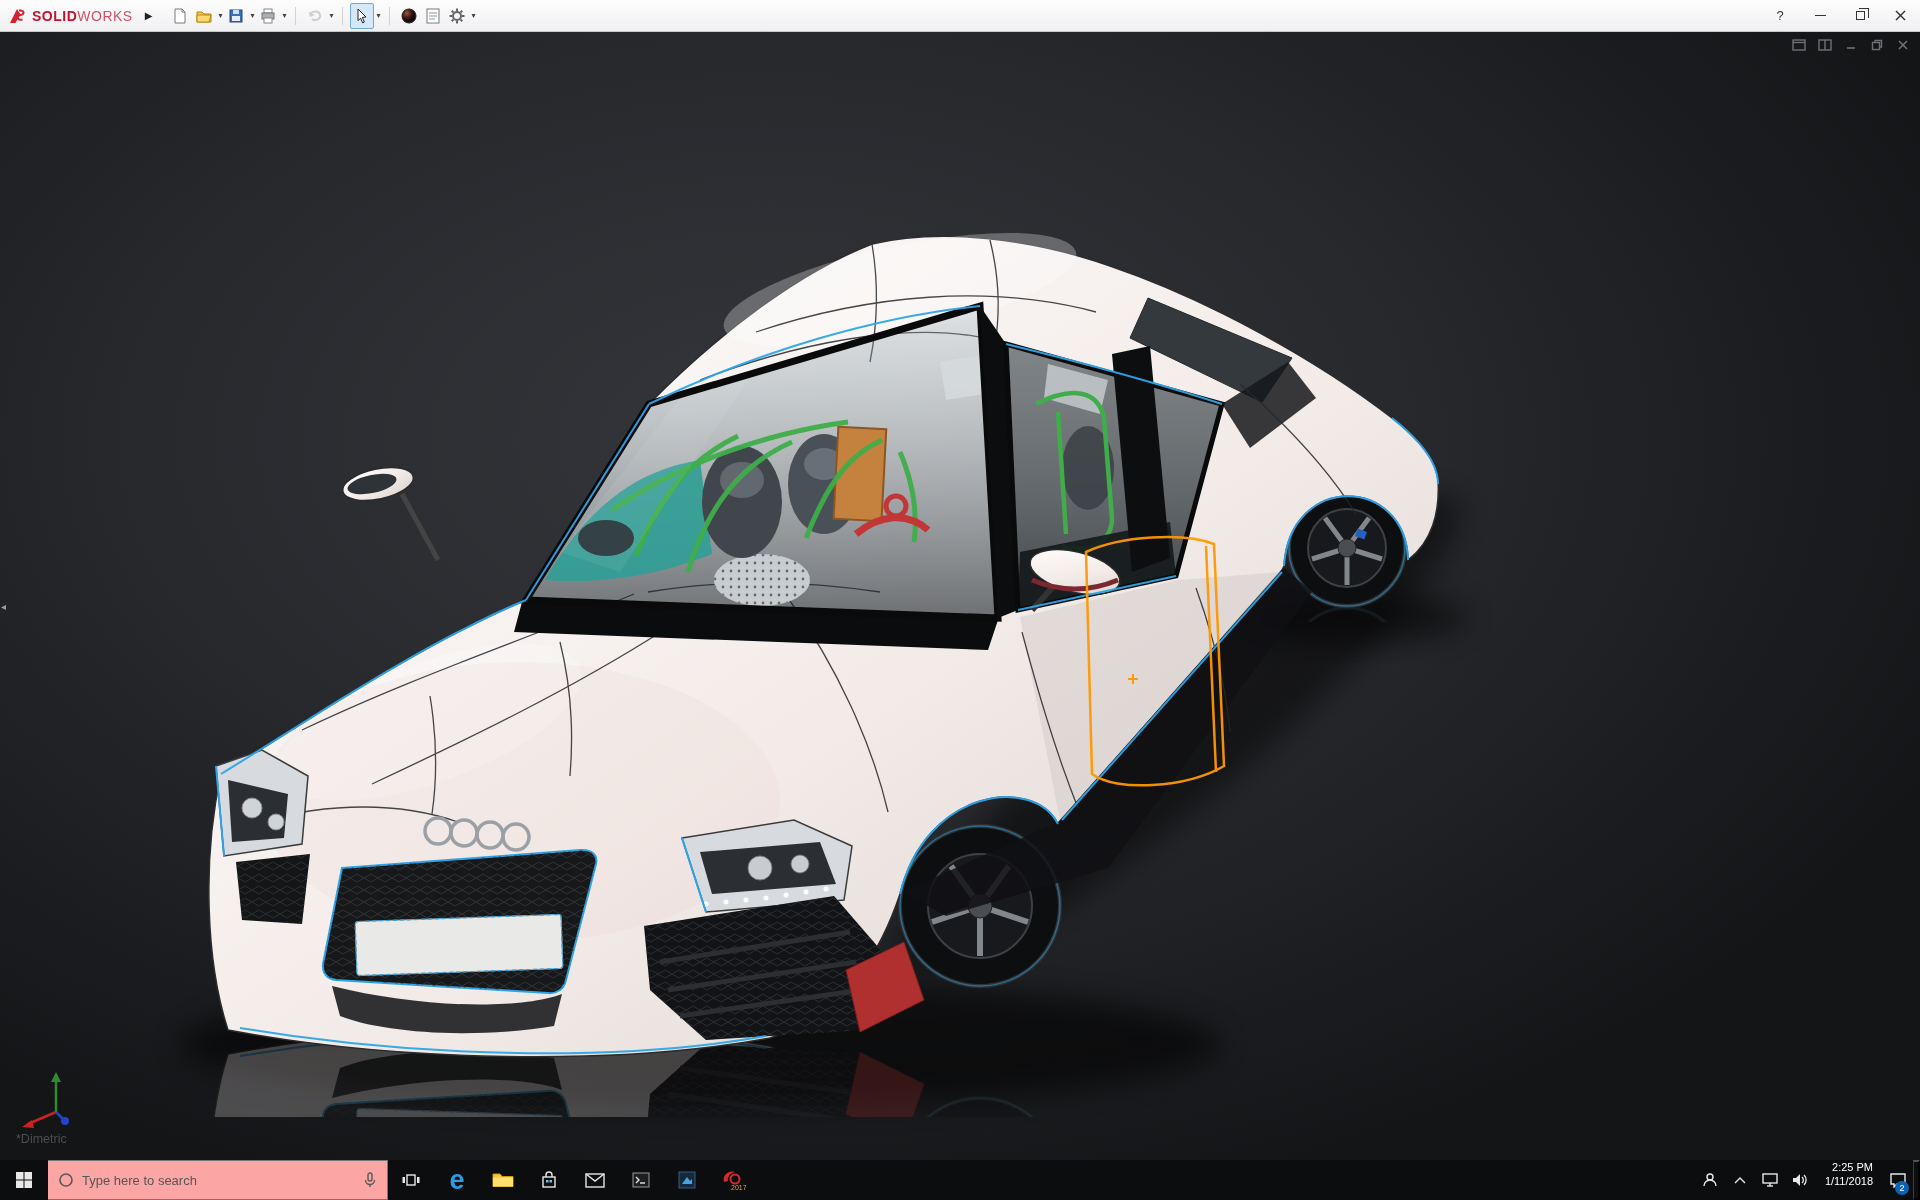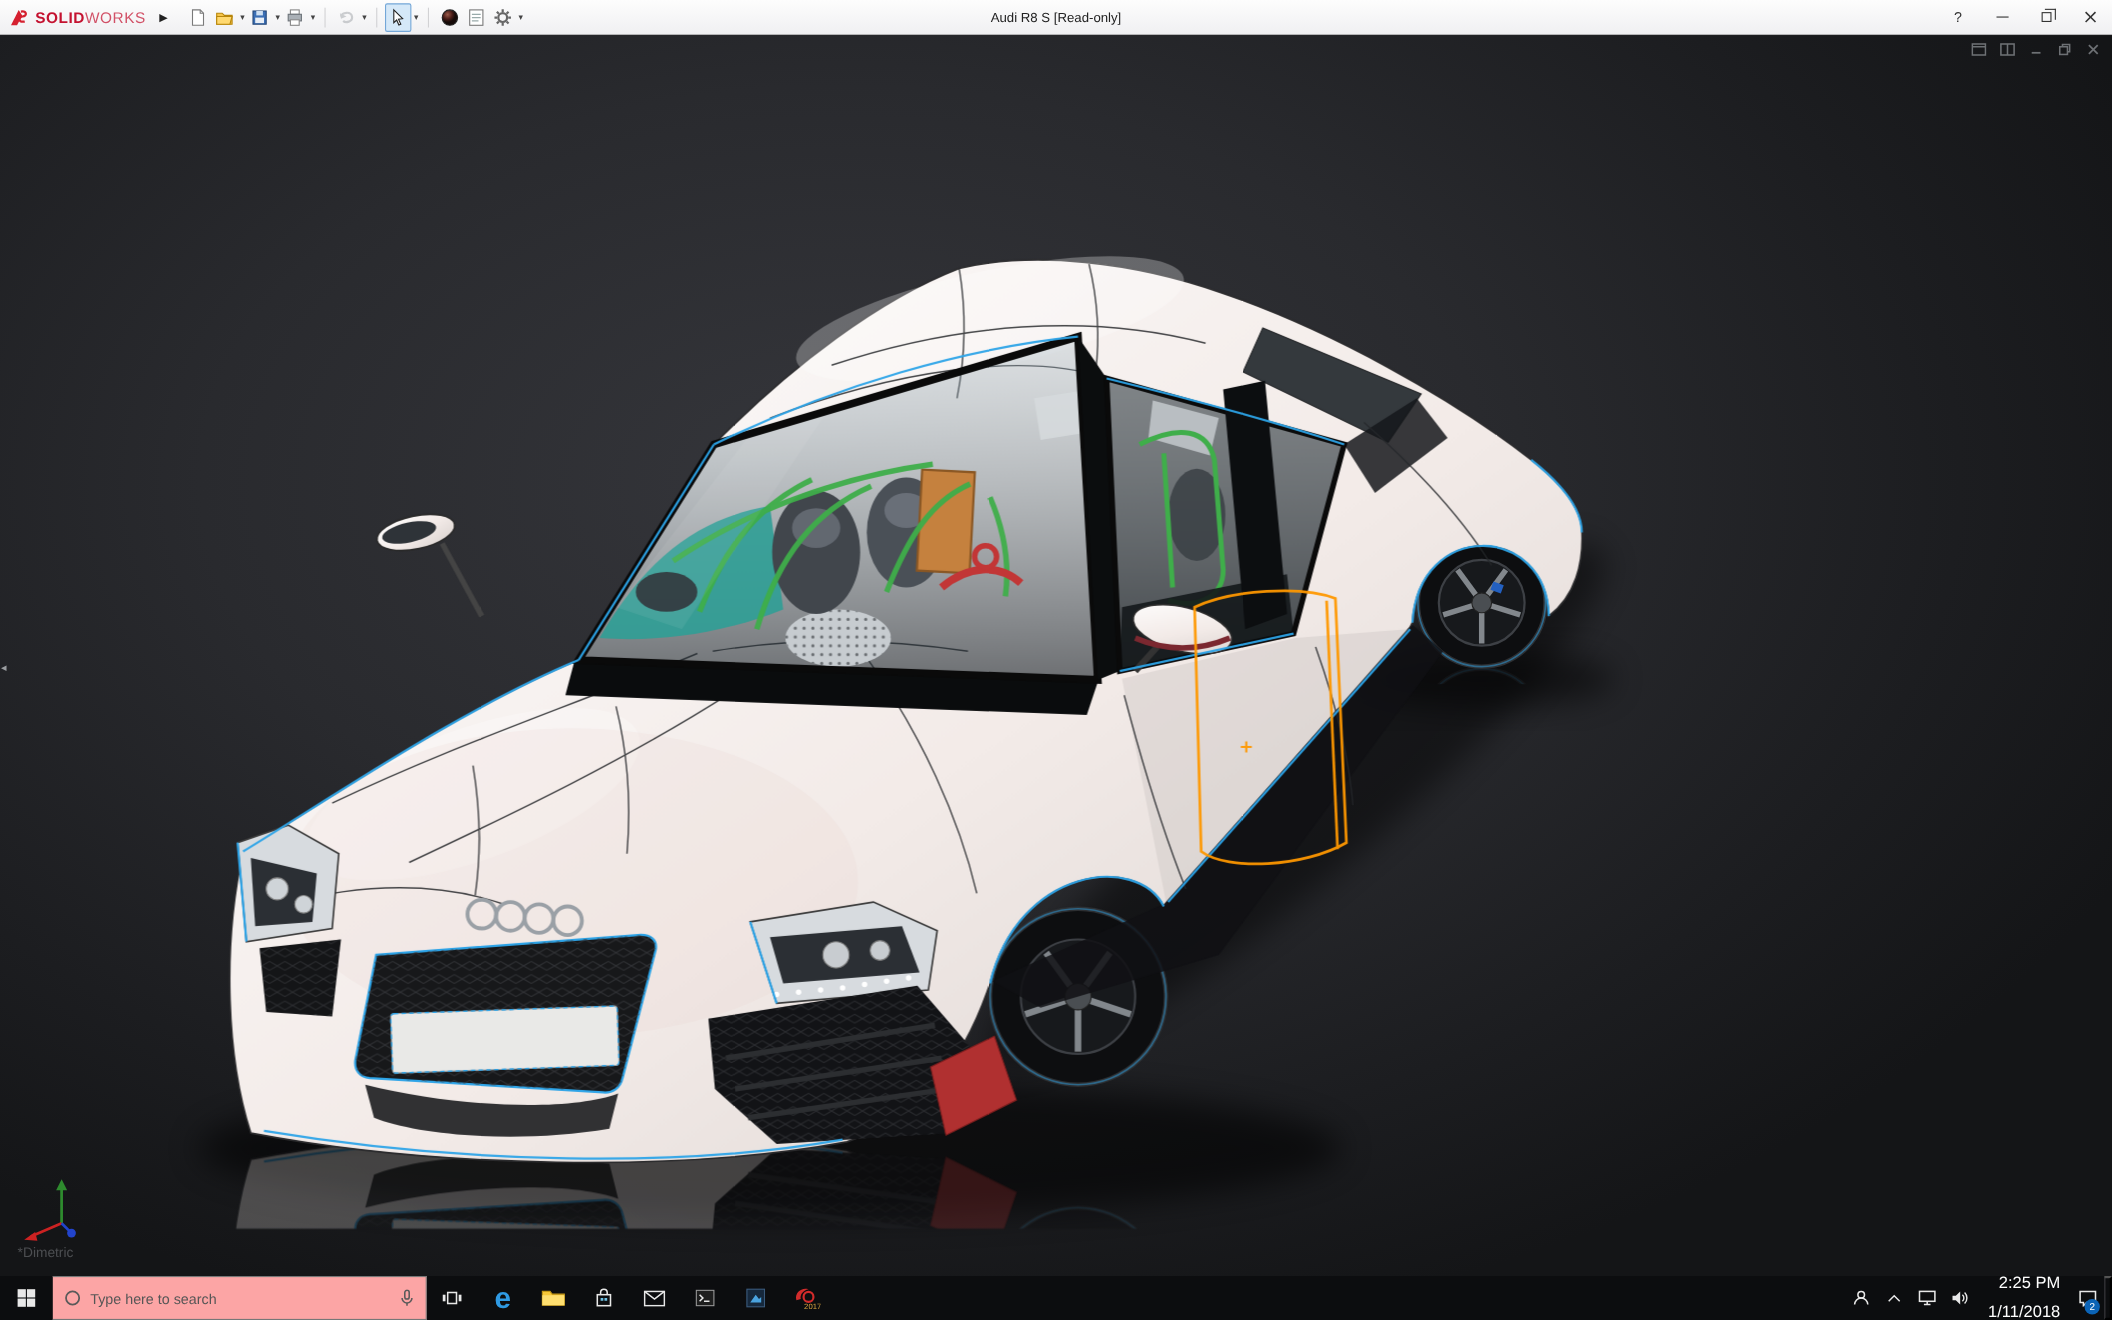--- a/index.html
+++ b/index.html
@@ -54,22 +54,22 @@
   .taskbar { height:40px; flex:0 0 40px; background:#0c0d0f; display:flex; align-items:stretch; }
   .tk-btn { width:46px; display:flex; align-items:center; justify-content:center;
             background:transparent; border:none; cursor:pointer; position:relative; }
   .start { width:48px; }
   .searchbox { width:340px; background:#fca5a5; border:1px solid #777; border-left:none;
                display:flex; align-items:center; gap:8px; padding:0 10px; cursor:text; }
   .searchbox .ph { font-size:13px; color:#565656; flex:1 1 auto; }
   .edge-e { color:#2f9ae3; font-size:27px; font-weight:700; line-height:1; }
   .tray { margin-left:auto; display:flex; align-items:stretch; }
   .tray .tk-btn { width:30px; }
-  .clock { display:flex; flex-direction:column; justify-content:space-between; align-items:flex-end;
-           color:#fff; font-size:15px; line-height:14px; padding:0 10px; cursor:default; }
+  .clock { display:flex; flex-direction:column; justify-content:flex-start; align-items:flex-end;
+           color:#fff; font-size:11px; line-height:14px; padding:0 10px; cursor:default; }
   .action { width:40px; position:relative; }
   .badge { position:absolute; right:4px; bottom:5px; min-width:14px; height:14px; border-radius:7px;
            background:#0b63b6; color:#fff; font-size:9px; display:flex; align-items:center;
            justify-content:center; padding:0 2px; }
   .show-desktop { width:7px; border-left:1px solid #3c3d40; background:transparent; cursor:pointer; }
   .sw-year { font-size:7px; fill:#d9a441; }
 </style>
 </head>
 <body>
 
@@ -170,21 +170,20 @@
                 <line x1="12.5" y1="12.5" x2="14.3" y2="14.3"></line>
               <line x1="14.3" y1="3.7" x2="12.5" y2="5.5"></line>
                 <line x1="5.5" y1="12.5" x2="3.7" y2="14.3"></line>
             </g>
           </svg>
         </button>
           <span class="caret">▾</span>
       </div>
     </div>
 
-    <div class="win-title">Audi R8 S [Read-only]</div>
 
     <div class="tb-right">
       <button class="win-btn">?</button>
       <button class="win-btn">
           <span class="ic-bar"></span>
         </button>
       <button class="win-btn">
           <span class="ic-restore"></span>
         </button>
       <button class="win-btn">

